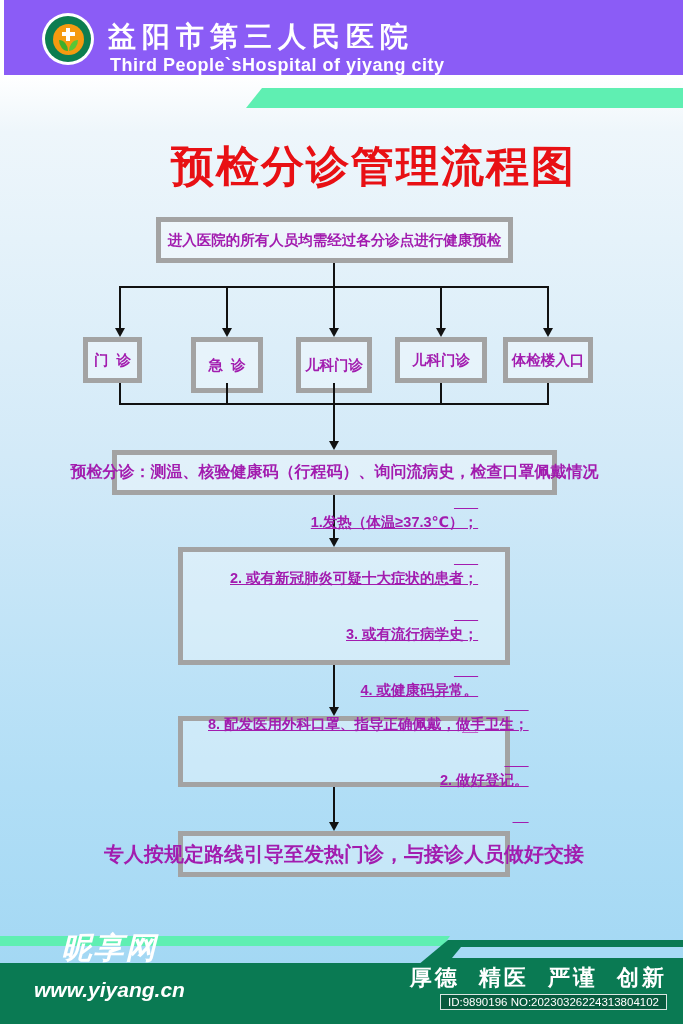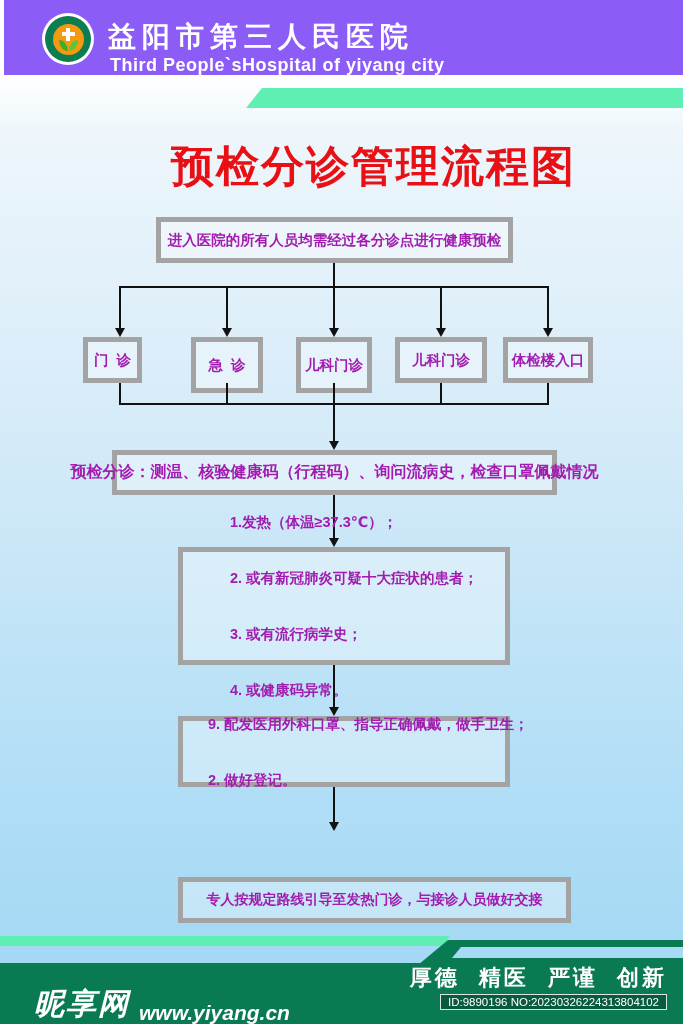--- a/index.html
+++ b/index.html
@@ -30,21 +30,21 @@
   
   .body-bg{position:absolute;left:0;top:75px;width:683px;height:949px;
            background:linear-gradient(180deg,#ffffff 0%,#eef6fb 6%,#d3eaf8 40%,#b1def6 75%,#9fd6f3 100%);}
   .title{position:absolute;left:0;top:138px;width:683px;text-align:center;color:#e81014;
          font-family:"Liberation Serif","DejaVu Serif",serif;font-size:43px;font-weight:bold;letter-spacing:2px;margin-left:32px;}
 
   
   .fbox{position:absolute;box-sizing:border-box;border:5px solid #a3a3a3;background:rgba(255,255,255,0.33);
         display:flex;align-items:center;justify-content:center;color:#a21caf;font-size:14.5px;font-weight:600;
         white-space:pre;text-align:center;}
-  .fbox.left{justify-content:flex-start;text-align:left;}
+  .fbox.left{justify-content:flex-start;text-align:right;text-decoration:underline;}
   .flines{display:block;}
   .fline{line-height:24px;white-space:pre;}
 
   
   .vline,.hline{position:absolute;background:#111;}
   .vline{width:2px;}
   .hline{height:2px;}
   .ahead{position:absolute;width:0;height:0;border-left:5px solid transparent;border-right:5px solid transparent;border-top:9px solid #111;}
 
   
@@ -52,21 +52,21 @@
             clip-path:polygon(0 0,100% 0,calc(100% - 7px) 100%,0 100%);}
   .ftr-main{position:absolute;left:0;top:963px;width:683px;height:61px;background:#0a7a53;}
   .ftr-right{position:absolute;left:418px;top:940px;width:265px;height:25px;background:#0a7a53;
              clip-path:polygon(30px 0,100% 0,100% 100%,0 100%);}
   .ftr-blue{position:absolute;left:452px;top:947px;width:231px;height:11px;background:#a6daf5;
             clip-path:polygon(9px 0,100% 0,100% 100%,0 100%);}
   .motto{position:absolute;right:16px;top:963px;color:#fff;font-size:22px;font-weight:bold;
          letter-spacing:3px;word-spacing:10px;white-space:nowrap;}
   .idbox{position:absolute;right:16px;top:994px;box-sizing:border-box;border:1px solid rgba(255,255,255,0.85);
          background:rgba(8,88,60,0.9);color:#fff;font-size:11.5px;padding:1px 7px;white-space:nowrap;}
-  .wmark{position:absolute;left:34px;top:984px;color:#fff;font-style:italic;font-weight:bold;white-space:nowrap;display:flex;align-items:flex-end;gap:9px;}
+  .wmark{position:absolute;left:34px;top:928px;color:#fff;font-style:italic;font-weight:bold;white-space:nowrap;display:flex;align-items:center;gap:9px;flex-direction:column;}
   .wmark .site{font-size:30px;letter-spacing:2px;}
   .wmark .url{font-size:21px;}
 </style>
 </head>
 <body>
 
 <div class="poster">
 
   <div class="hdr">
     <div class="logo">
@@ -134,29 +134,29 @@
       <div class="fline">3. 或有流行病学史；</div>
       <div class="fline">4. 或健康码异常。</div>
     </div>
   </div>
 
   <div class="vline" style="left:333px;top:665px;height:42px;"></div>
   <div class="ahead" style="left:329px;top:707px;"></div>
 
   <div class="fbox left" style="left:178px;top:716px;width:332px;height:71px;padding-left:25px;">
     <div class="flines">
-      <div class="fline">9. 配发医用外科口罩、指导正确佩戴，做手卫生；</div>
+      <div class="fline">8. 配发医用外科口罩、指导正确佩戴，做手卫生；</div>
       <div class="fline">2. 做好登记。</div>
     </div>
   </div>
 
   <div class="vline" style="left:333px;top:787px;height:35px;"></div>
   <div class="ahead" style="left:329px;top:822px;"></div>
 
-  <div class="fbox" style="left:178px;top:831px;width:393px;height:46px;font-size:14px;margin-top:46px;">专人按规定路线引导至发热门诊，与接诊人员做好交接</div>
+  <div class="fbox" style="left:178px;top:831px;width:332px;height:46px;font-size:20px;">专人按规定路线引导至发热门诊，与接诊人员做好交接</div>
 
   <div class="ftr-mint"></div>
   <div class="ftr-right"></div>
   <div class="ftr-blue"></div>
   <div class="ftr-main"></div>
   <div class="motto">厚德 精医 严谨 创新</div>
   <div class="idbox">ID:9890196 NO:20230326224313804102</div>
   <div class="wmark">
     <span class="site">昵享网</span>
     <span class="url">www.yiyang.cn</span>

